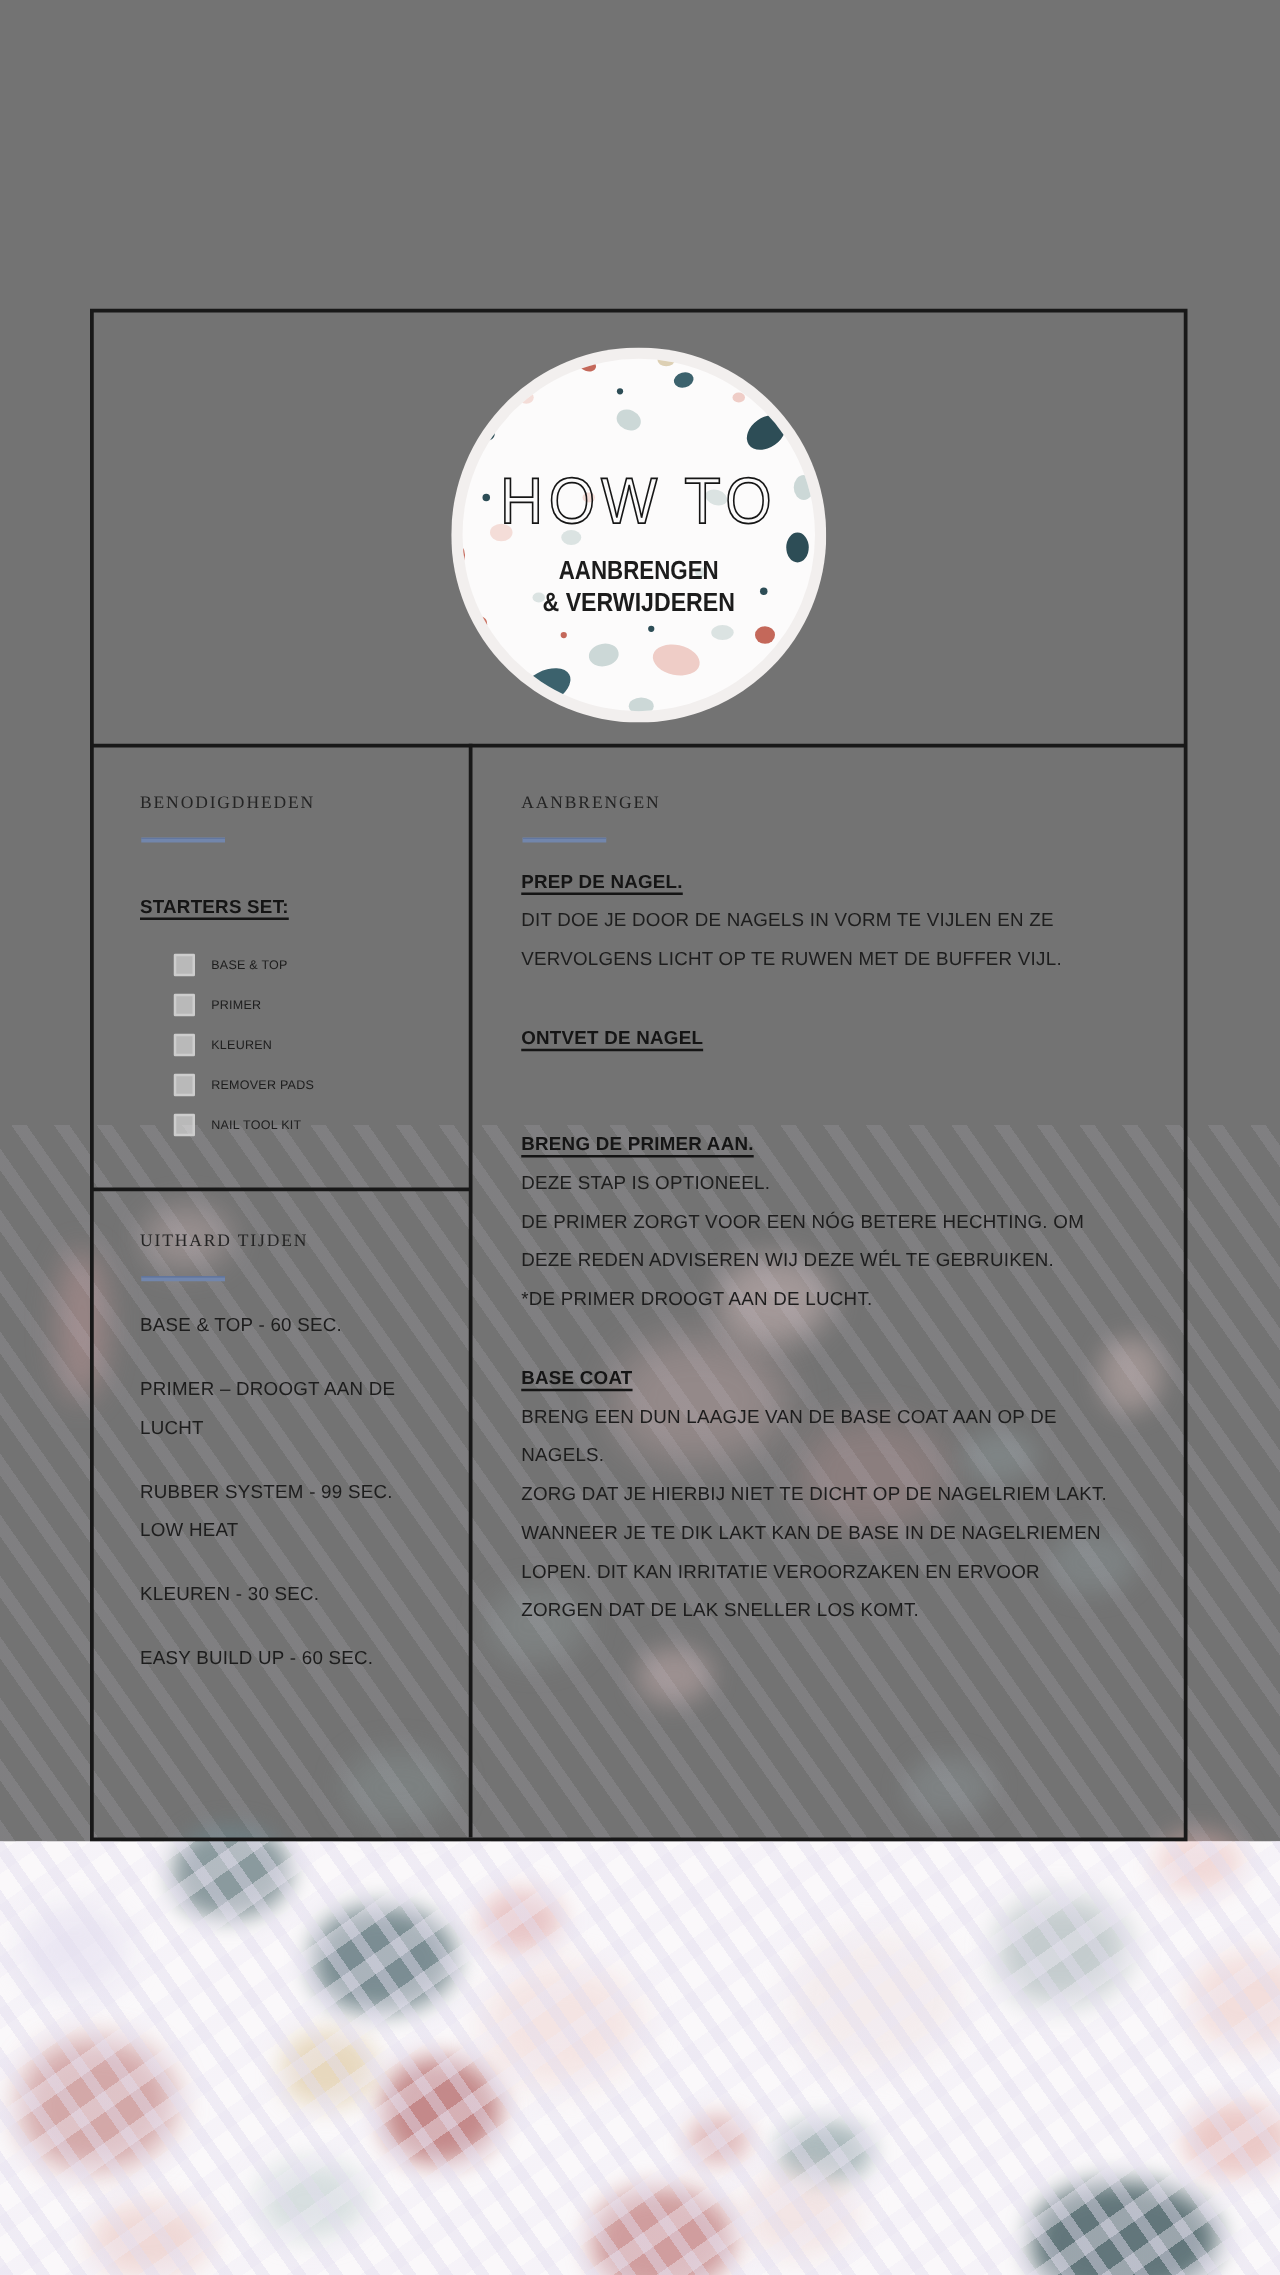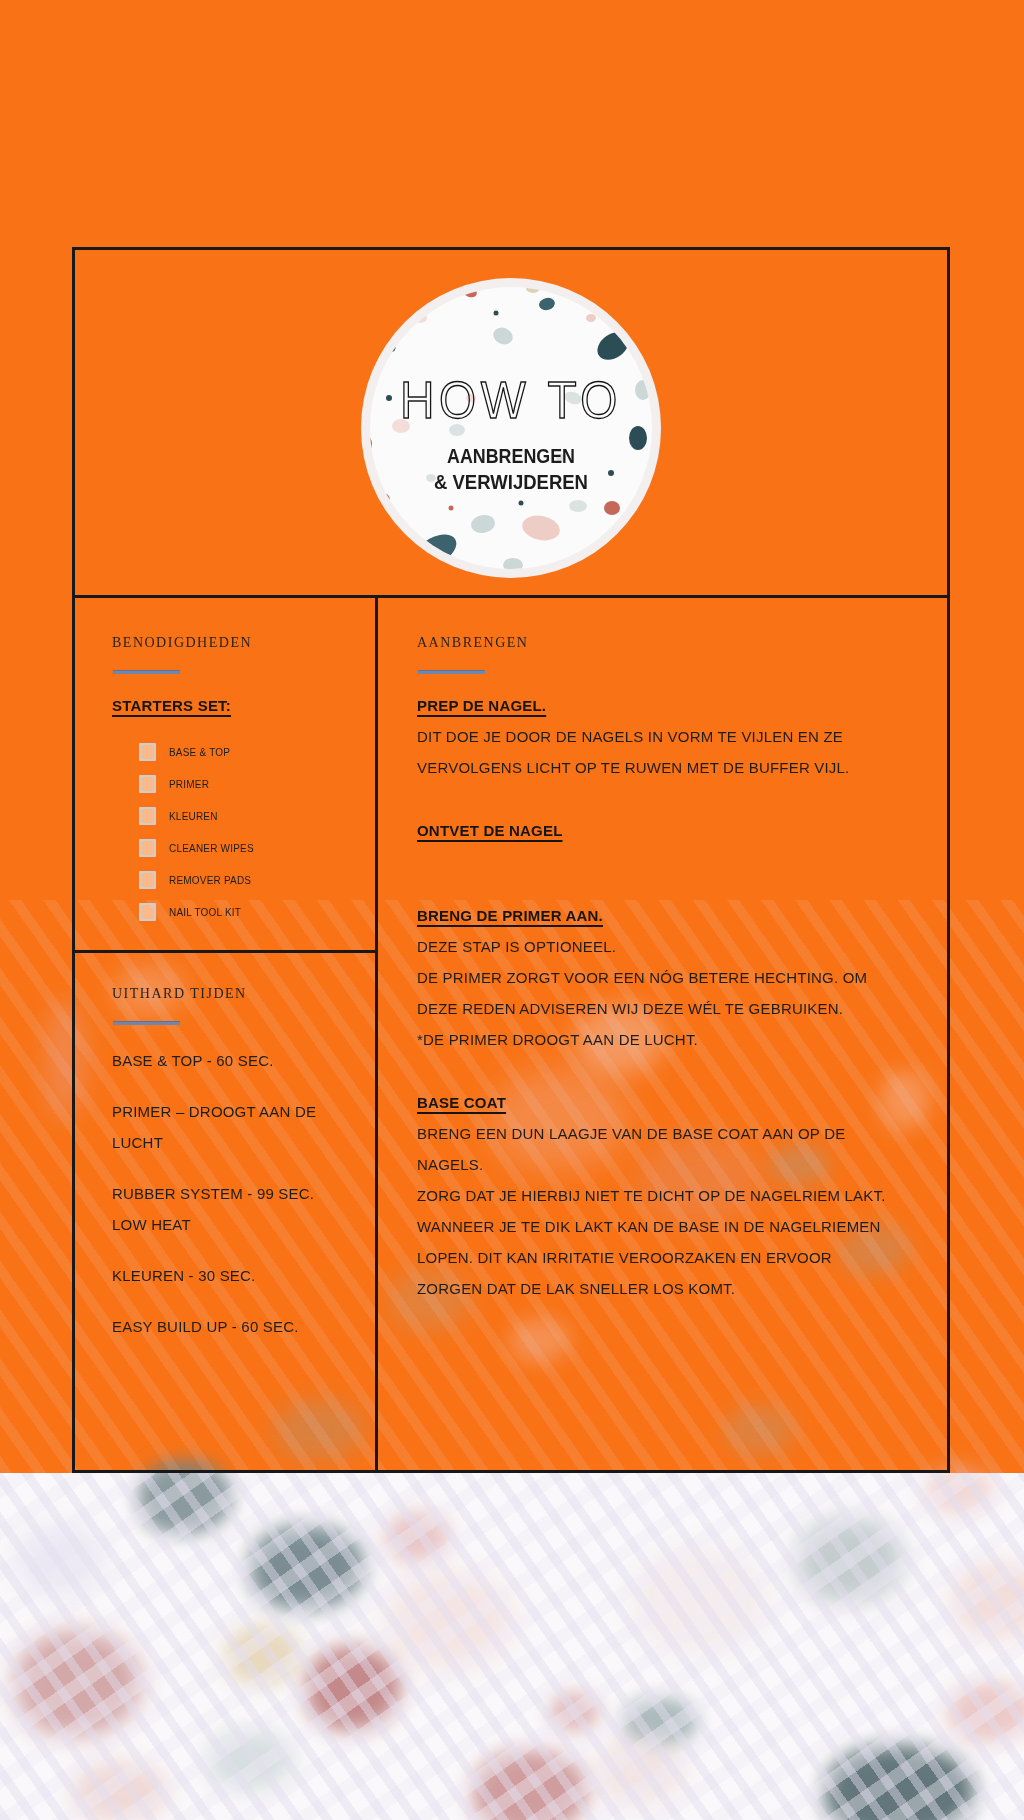--- a/index.html
+++ b/index.html
@@ -1,17 +1,17 @@
 <!DOCTYPE html>
 <html><head>
 <meta charset="utf-8">
 <style>
   html,body{margin:0;padding:0;background:#fff;}
   .page{
-    position:relative;width:1024px;height:1820px;background:#f97316;
+    position:relative;width:1024px;height:1820px;background:#737373;
     font-family:"Liberation Sans",sans-serif;color:#1d1d1d;overflow:hidden;
   }
   
   .watercolor{position:absolute;left:0;top:780px;width:1024px;height:1040px;pointer-events:none;}
   .wc-base{position:absolute;left:0;top:693px;width:1024px;height:347px;background:#faf8fa;}
   .streaks{
     position:absolute;left:0;top:693px;width:1024px;height:347px;
     background:
       repeating-linear-gradient(55deg, rgba(226,221,238,.45) 0 9px, rgba(255,255,255,0) 9px 24px),
       repeating-linear-gradient(-35deg, rgba(240,236,246,.40) 0 14px, rgba(255,255,255,0) 14px 34px);
@@ -149,37 +149,33 @@
       </g>
       <text x="150" y="140" text-anchor="middle" textLength="222" lengthAdjust="spacingAndGlyphs" font-family="Liberation Sans, sans-serif" font-size="52" letter-spacing="5" fill="none" stroke="#161616" stroke-width="1.4">HOW TO</text>
       <text x="150" y="185" text-anchor="middle" textLength="128" lengthAdjust="spacingAndGlyphs" font-family="Liberation Sans, sans-serif" font-size="21" font-weight="bold" fill="#1c1c1c">AANBRENGEN</text>
       <text x="150" y="211" text-anchor="middle" textLength="154" lengthAdjust="spacingAndGlyphs" font-family="Liberation Sans, sans-serif" font-size="21" font-weight="bold" fill="#1c1c1c">&amp; VERWIJDEREN</text>
     </svg>
   </div>
 
   <div class="col-left-1">
     <div class="serif-heading">BENODIGDHEDEN</div>
     <div class="accent-line"></div>
-    <div class="sec-title" style="margin-top:16px;">STARTERS SET:</div>
+    <div class="sec-title" style="margin-top:36px;">STARTERS SET:</div>
     <div class="list">
       <div class="check-row">
         <span class="checkbox"></span>
         <span class="check-label">BASE &amp; TOP</span>
       </div>
       <div class="check-row">
         <span class="checkbox"></span>
         <span class="check-label">PRIMER</span>
       </div>
       <div class="check-row">
         <span class="checkbox"></span>
         <span class="check-label">KLEUREN</span>
-      </div>
-      <div class="check-row">
-        <span class="checkbox"></span>
-        <span class="check-label">CLEANER WIPES</span>
       </div>
       <div class="check-row">
         <span class="checkbox"></span>
         <span class="check-label">REMOVER PADS</span>
       </div>
       <div class="check-row">
         <span class="checkbox"></span>
         <span class="check-label">NAIL TOOL KIT</span>
       </div>
     </div>

